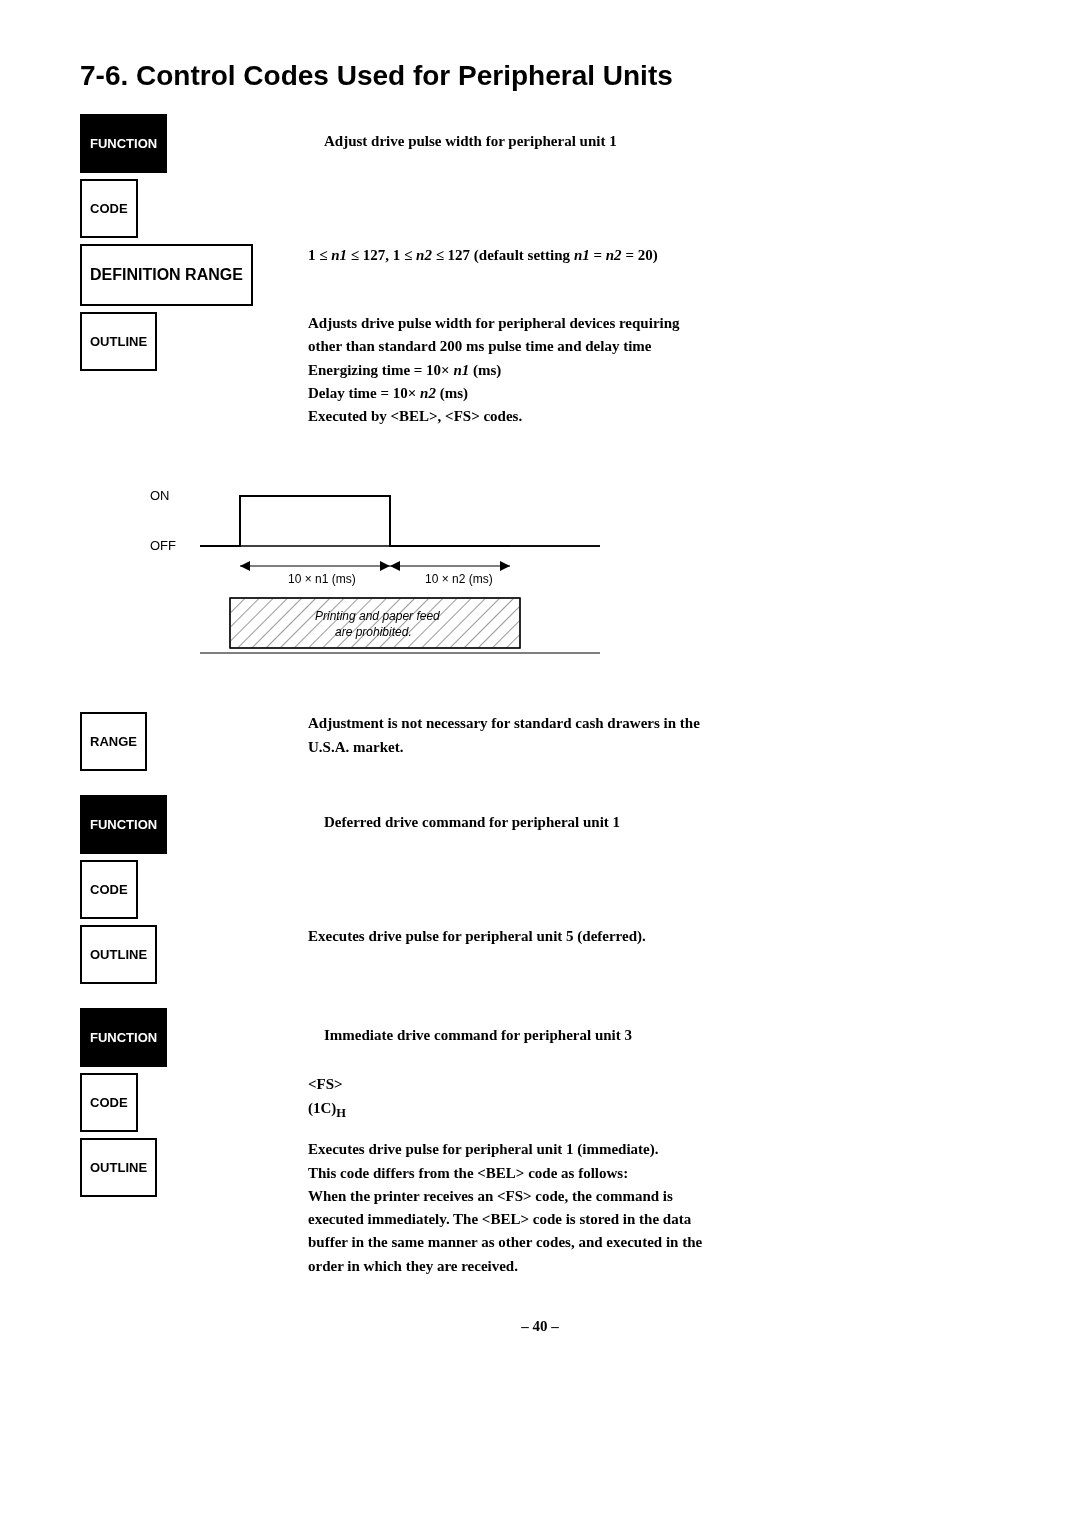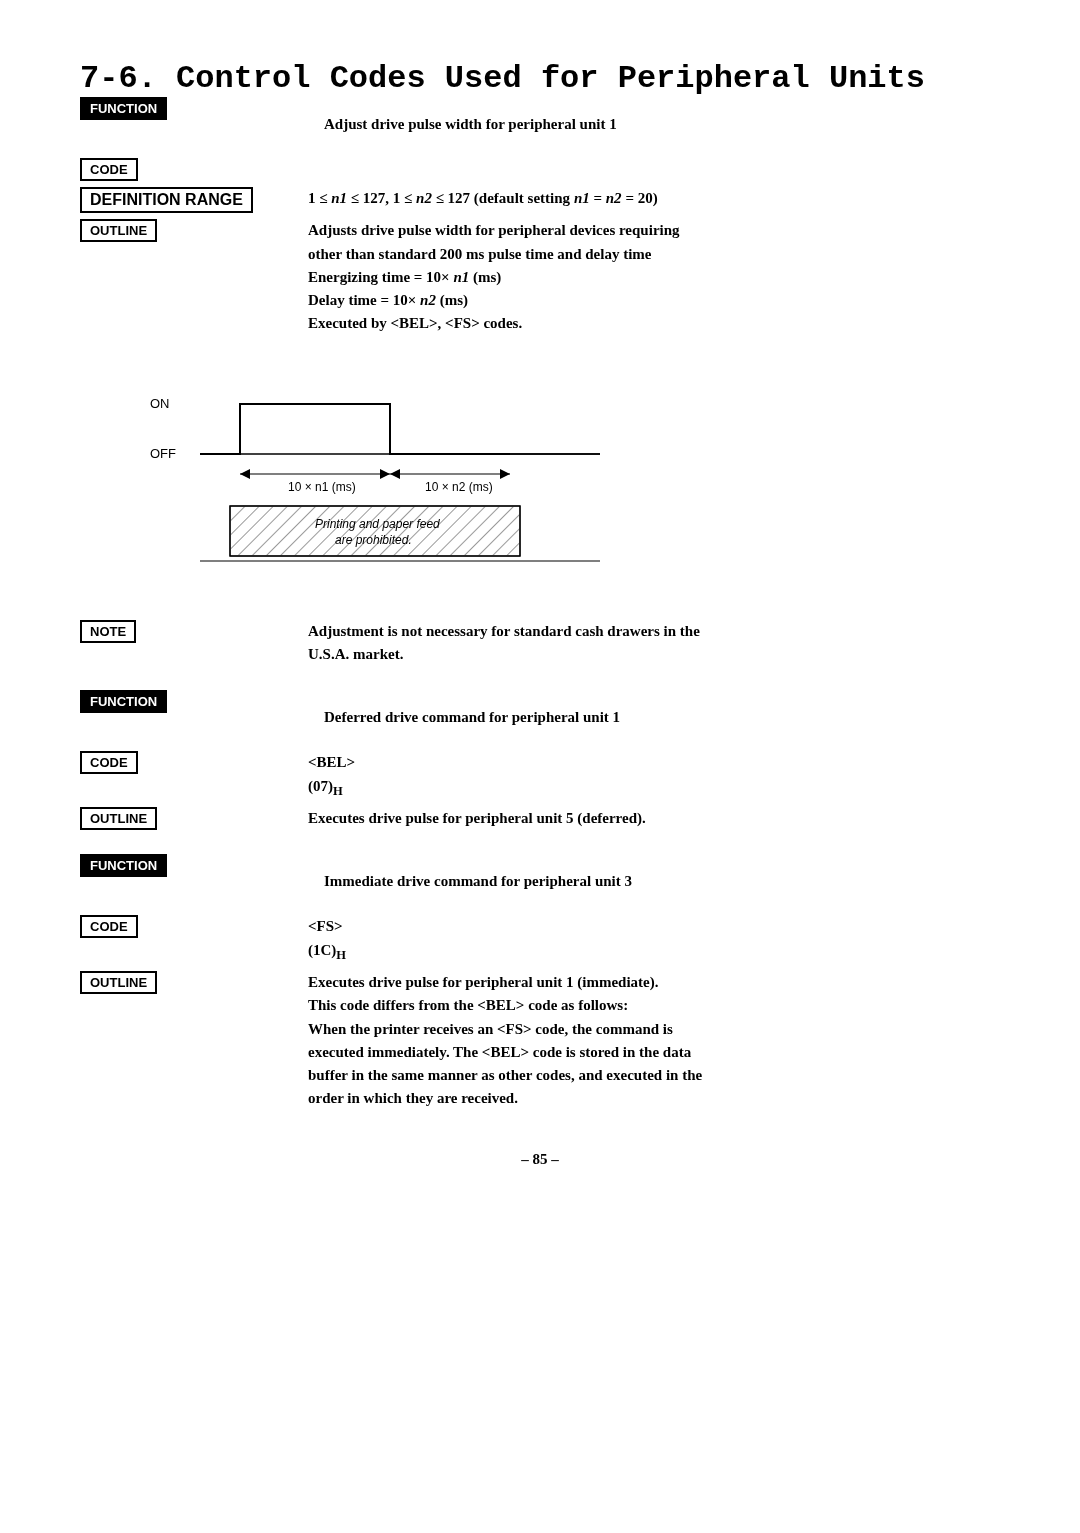--- a/index.html
+++ b/index.html
@@ -7,42 +7,43 @@
       background: #fff;
       font-family: 'Times New Roman', Times, serif;
       font-size: 15px;
       color: #000;
       width: 1080px;
       min-height: 1533px;
       padding: 60px 80px 60px 80px;
     }
 
     h1 {
-      font-size: 32px;
-      font-weight: bold;
-      font-family: Liberation Mono, monospace;
+      font-size: 28px;
+      font-weight: bold;
+      margin-bottom: 22px;
+      font-family: Liberation Sans, sans-serif;
     }
 
     .row {
       display: flex;
       margin-bottom: 6px;
       align-items: flex-start;
     }
 
     .label-cell {
       min-width: 210px;
       max-width: 210px;
       margin-right: 18px;
       flex-shrink: 0;
     }
 
     .label-box {
       display: inline-block;
       border: 2px solid #000;
-      padding: 2px 8px;
+      padding: 20px 8px;
       font-family: Arial, sans-serif;
       font-size: 13px;
       font-weight: bold;
       white-space: nowrap;
     }
 
     .label-box.filled {
       background: #000;
       color: #fff;
     }
@@ -156,21 +157,21 @@
 
     <text x="175" y="172" font-family="Arial, sans-serif" font-size="12" font-style="italic" fill="#000">Printing and paper feed</text>
     <text x="195" y="188" font-family="Arial, sans-serif" font-size="12" font-style="italic" fill="#000">are prohibited.</text>
 
     <line x1="60" y1="205" x2="460" y2="205" stroke="#000" stroke-width="1.2"></line>
   </svg>
 </div>
 
 <div class="row" style="margin-top:10px;">
   <div class="label-cell">
-    <span class="label-box">NOTE</span>
+    <span class="label-box">RANGE</span>
   </div>
   <div class="content-cell">
     Adjustment is not necessary for standard cash drawers in the<br>
     U.S.A. market.
   </div>
 </div>
 
 <div class="section-gap"></div>
 
 <div class="row">
@@ -178,24 +179,20 @@
     <span class="label-box filled">FUNCTION</span>
   </div>
   <div class="content-cell">
     <p>Deferred drive command for peripheral unit 1</p>
   </div>
 </div>
 
 <div class="row">
   <div class="label-cell">
     <span class="label-box">CODE</span>
-  </div>
-  <div class="content-cell">
-    &lt;BEL&gt;<br>
-    (07)<sub>H</sub>
   </div>
 </div>
 
 <div class="row">
   <div class="label-cell">
     <span class="label-box">OUTLINE</span>
   </div>
   <div class="content-cell">
     Executes drive pulse for peripheral unit 5 (deferred).
   </div>
@@ -229,13 +226,13 @@
   <div class="content-cell">
     Executes drive pulse for peripheral unit 1 (immediate).<br>
     This code differs from the &lt;BEL&gt; code as follows:<br>
     When the printer receives an &lt;FS&gt; code, the command is<br>
     executed immediately. The &lt;BEL&gt; code is stored in the data<br>
     buffer in the same manner as other codes, and executed in the<br>
     order in which they are received.
   </div>
 </div>
 
-<div class="page-footer">– 85 –</div>
+<div class="page-footer">– 40 –</div>
 
 </body></html>

